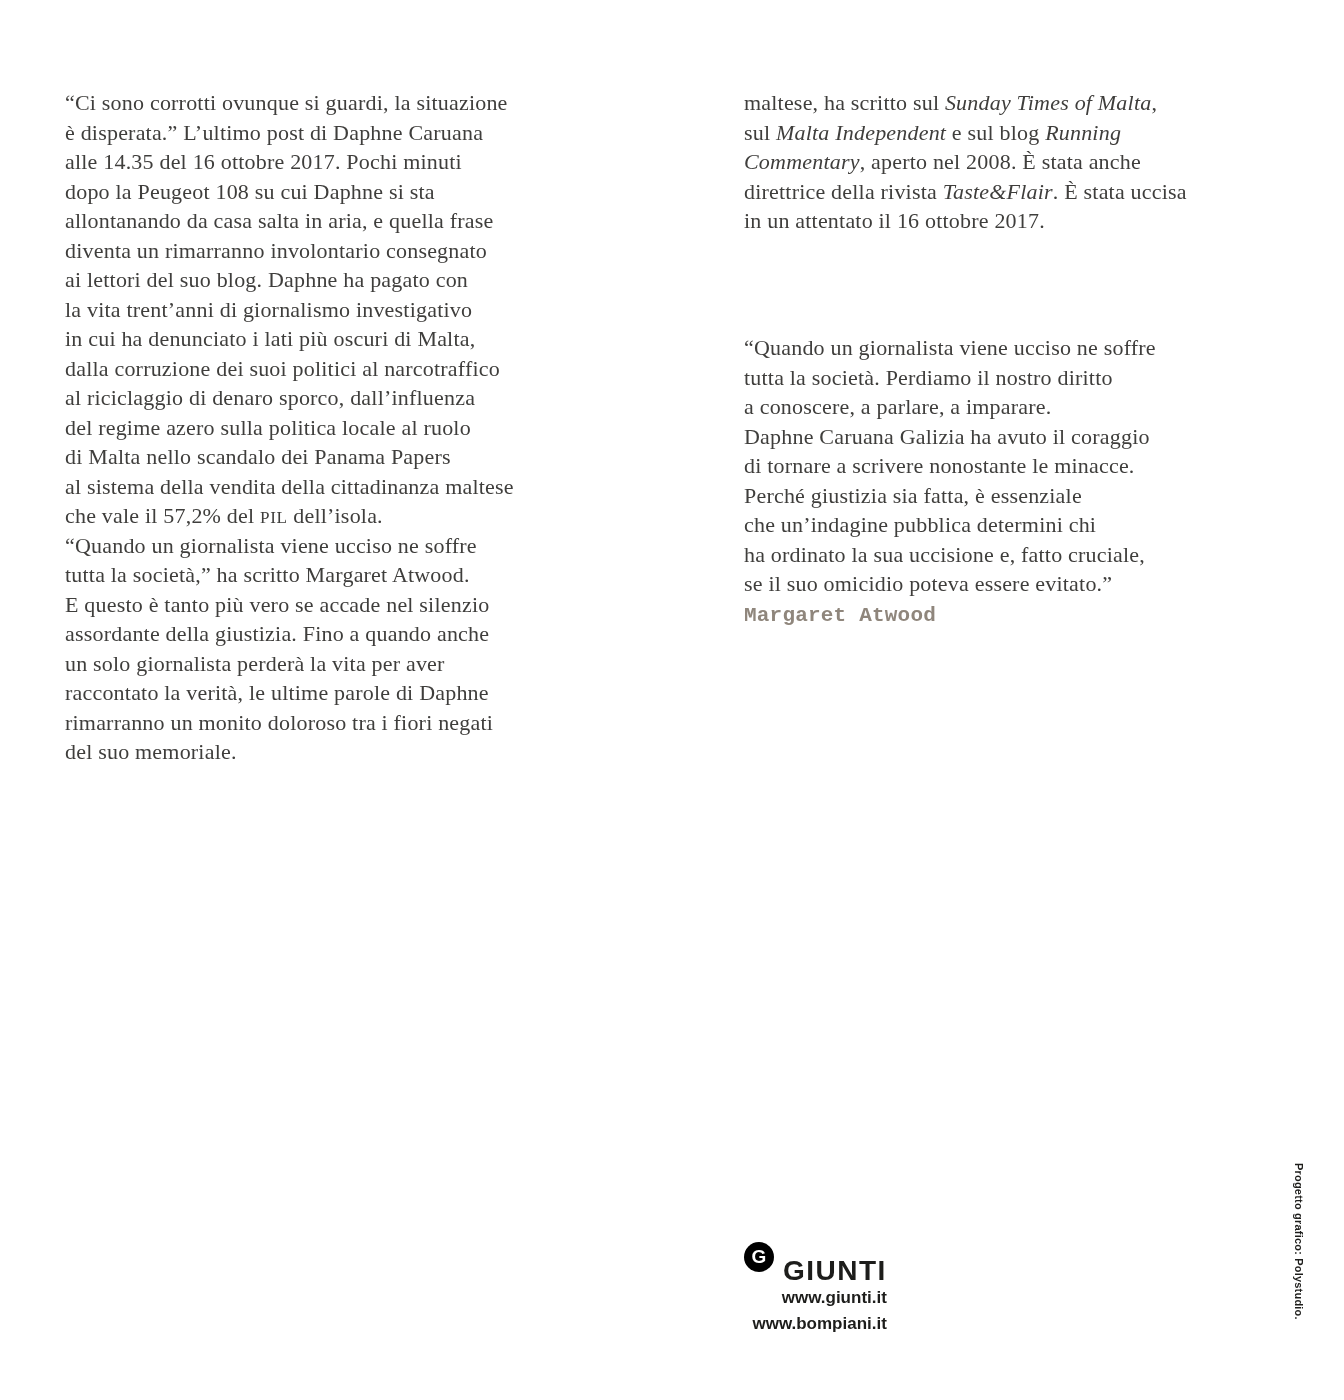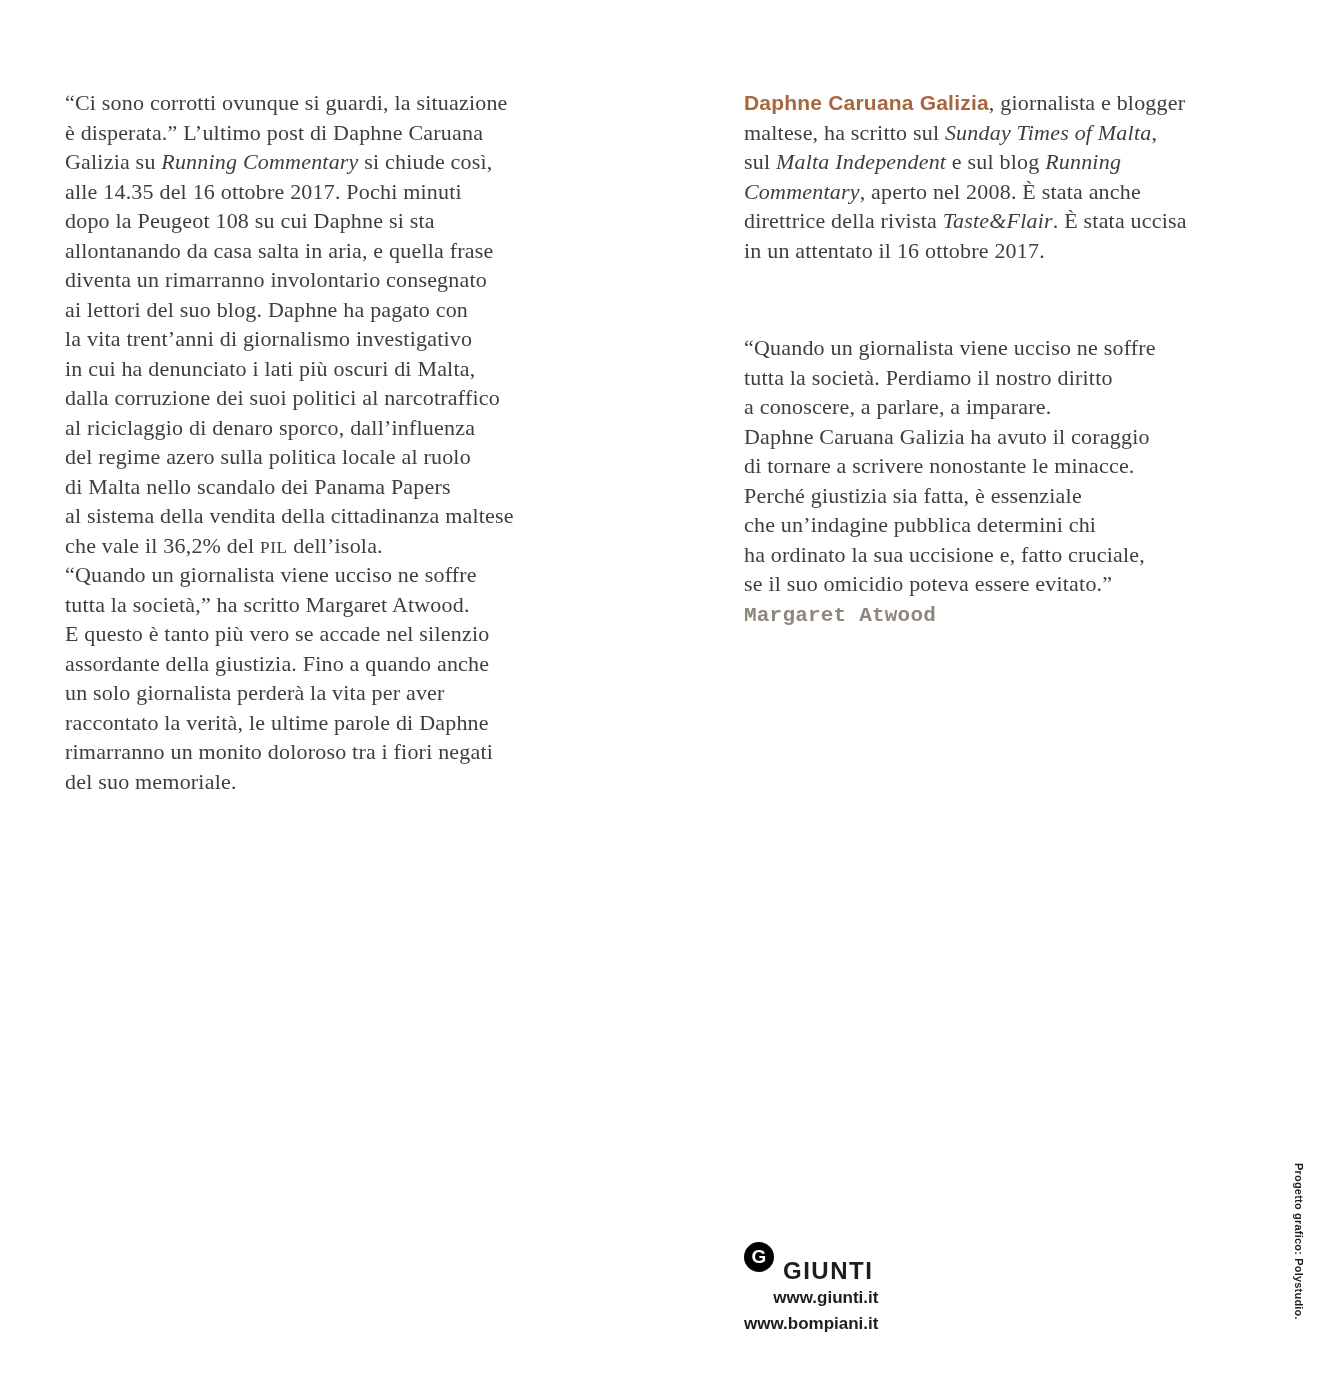--- a/index.html
+++ b/index.html
@@ -54,21 +54,21 @@
     background: #000;
     border-radius: 50%;
     color: #fff;
     display: flex; align-items: center; justify-content: center;
     font-weight: 700;
     font-size: 19px;
     font-family: "Liberation Sans", sans-serif;
   }
   .wordmark {
     font-weight: 700;
-    font-size: 24px;
+    font-size: 28px;
     letter-spacing: 1.5px;
     margin-top: 27px;
   }
   .site-links { margin-top: 12px; }
   .site-links div {
     font-weight: 700;
     font-size: 17px;
     line-height: 26px;
     text-align: right;
   }
@@ -86,46 +86,44 @@
   }
 </style>
 </head>
 <body>
 
 <div class="page">
 
   <div id="left-col" class="textcol">
       <div class="line"><span>“Ci sono corrotti ovunque si guardi, la situazione</span></div>
       <div class="line"><span>è disperata.” L’ultimo post di Daphne Caruana</span></div>
-      <div class="line"><span>Galizia su </span><span class="i">Running Commentary</span><span> si chiude così,</span></div>
       <div class="line"><span>alle 14.35 del 16 ottobre 2017. Pochi minuti</span></div>
       <div class="line"><span>dopo la Peugeot 108 su cui Daphne si sta</span></div>
       <div class="line"><span>allontanando da casa salta in aria, e quella frase</span></div>
       <div class="line"><span>diventa un rimarranno involontario consegnato</span></div>
       <div class="line"><span>ai lettori del suo blog. Daphne ha pagato con</span></div>
       <div class="line"><span>la vita trent’anni di giornalismo investigativo</span></div>
       <div class="line"><span>in cui ha denunciato i lati più oscuri di Malta,</span></div>
       <div class="line"><span>dalla corruzione dei suoi politici al narcotraffico</span></div>
       <div class="line"><span>al riciclaggio di denaro sporco, dall’influenza</span></div>
       <div class="line"><span>del regime azero sulla politica locale al ruolo</span></div>
       <div class="line"><span>di Malta nello scandalo dei Panama Papers</span></div>
       <div class="line"><span>al sistema della vendita della cittadinanza maltese</span></div>
-      <div class="line"><span>che vale il 36,2% del </span><span class="sc">PIL</span><span> dell’isola.</span></div>
+      <div class="line"><span>che vale il 57,2% del </span><span class="sc">PIL</span><span> dell’isola.</span></div>
       <div class="line"><span>“Quando un giornalista viene ucciso ne soffre</span></div>
       <div class="line"><span>tutta la società,” ha scritto Margaret Atwood.</span></div>
       <div class="line"><span>E questo è tanto più vero se accade nel silenzio</span></div>
       <div class="line"><span>assordante della giustizia. Fino a quando anche</span></div>
       <div class="line"><span>un solo giornalista perderà la vita per aver</span></div>
       <div class="line"><span>raccontato la verità, le ultime parole di Daphne</span></div>
       <div class="line"><span>rimarranno un monito doloroso tra i fiori negati</span></div>
       <div class="line"><span>del suo memoriale.</span></div>
     </div>
 
   <div id="bio-col" class="textcol">
-      <div class="line"><span class="brand">Daphne Caruana Galizia</span><span>, giornalista e blogger</span></div>
       <div class="line"><span>maltese, ha scritto sul </span><span class="i">Sunday Times of Malta</span><span>,</span></div>
       <div class="line"><span>sul </span><span class="i">Malta Independent</span><span> e sul blog </span><span class="i">Running</span></div>
       <div class="line"><span class="i">Commentary</span><span>, aperto nel 2008. È stata anche</span></div>
       <div class="line"><span>direttrice della rivista </span><span class="i">Taste&amp;Flair</span><span>. È stata uccisa</span></div>
       <div class="line"><span>in un attentato il 16 ottobre 2017.</span></div>
     </div>
 
   <div id="quote-col" class="textcol">
       <div class="line"><span>“Quando un giornalista viene ucciso ne soffre</span></div>
       <div class="line"><span>tutta la società. Perdiamo il nostro diritto</span></div>

